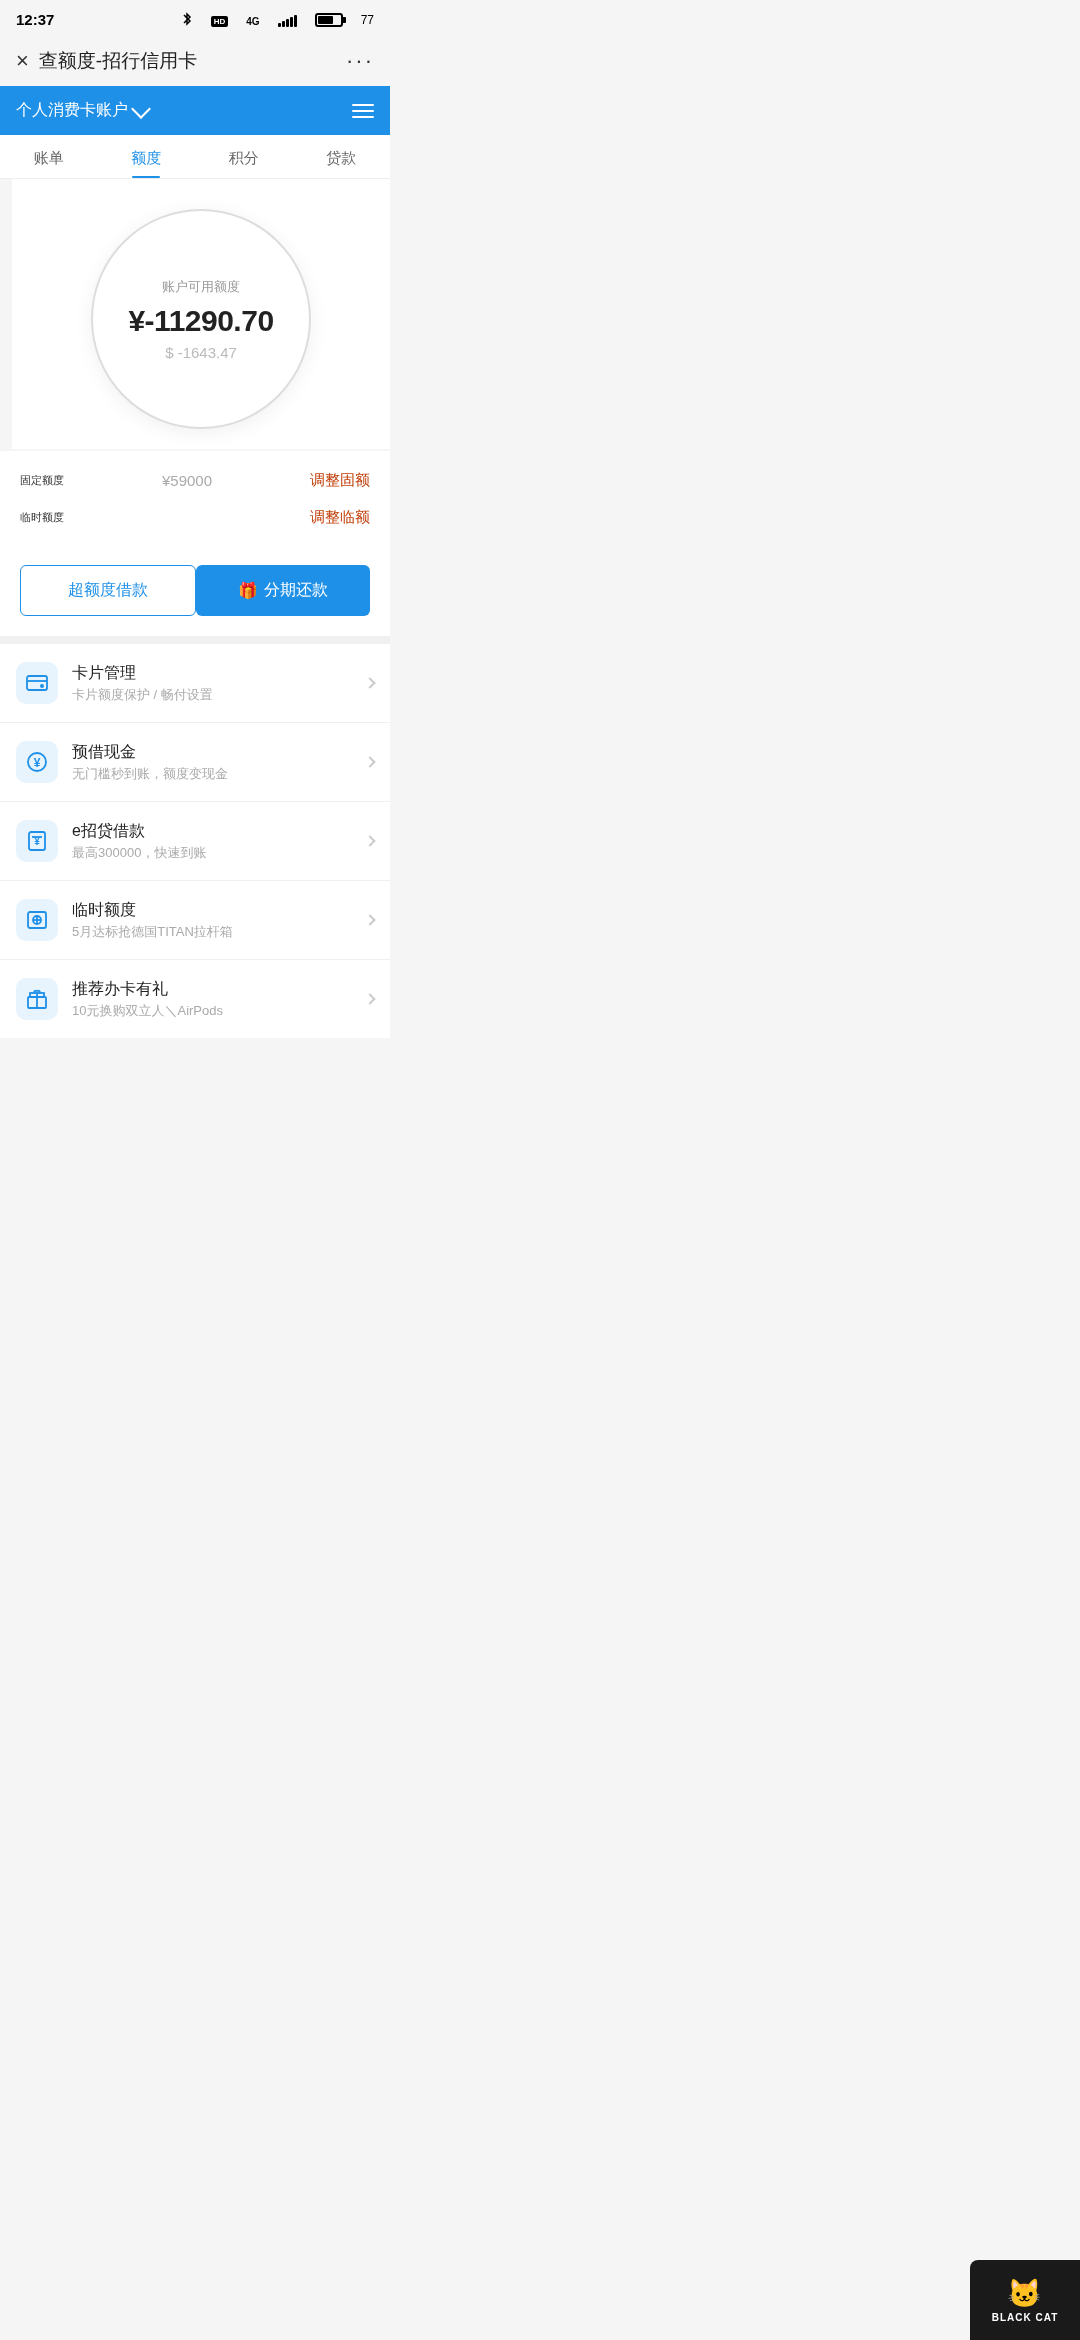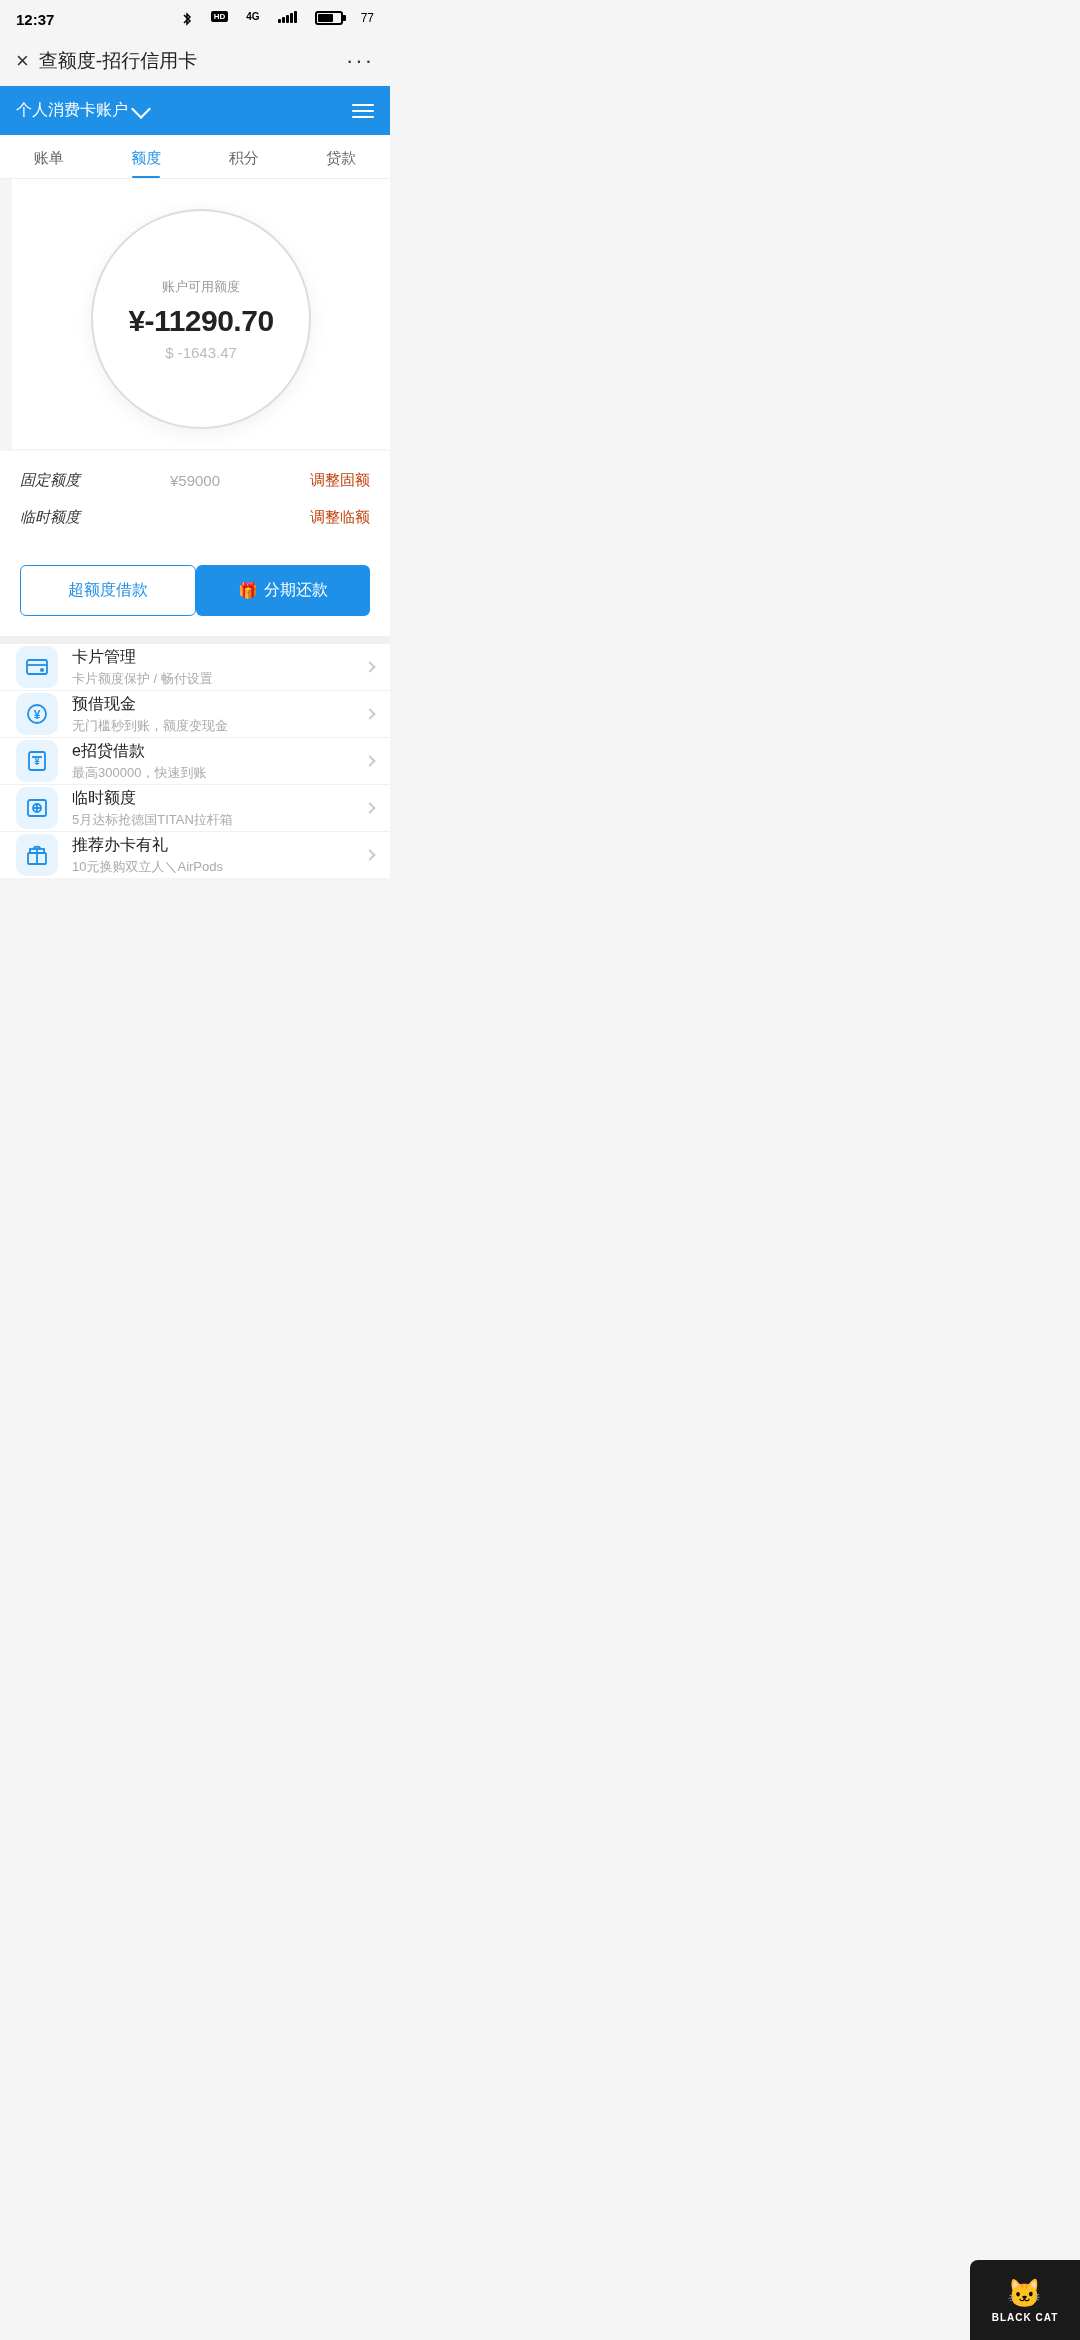--- a/index.html
+++ b/index.html
@@ -21,21 +21,21 @@
       background: #f5f5f5;
       height: 36px;
     }
     .status-time {
       font-size: 15px;
       font-weight: 600;
       color: #000;
     }
     .status-icons {
       display: flex;
-      align-items: flex-start;
+      align-items: flex-end;
       gap: 18px;
     }
     .status-icons svg {
       fill: #000;
     }
     .battery-box {
       border: 2px solid #000;
       border-radius: 3px;
       width: 28px;
       height: 14px;
@@ -226,23 +226,22 @@
       padding: 20px 20px 10px;
       margin-top: 2px;
     }
     .info-row {
       display: flex;
       align-items: center;
       justify-content: space-between;
       margin-bottom: 18px;
     }
     .info-label {
-      font-size: 15px;
+      font-size: 11px;
       color: #333;
-      font-style: italic;
     }
     .info-value {
       font-size: 15px;
       color: #aaa;
     }
     .info-action {
       font-size: 15px;
       color: #c2410c;
       cursor: pointer;
     }
@@ -290,21 +289,21 @@
       background: #f0f0f0;
     }
 
     
     .menu-list {
       background: #fff;
     }
     .menu-item {
       display: flex;
       align-items: center;
-      padding: 2px 16px;
+      padding: 18px 16px;
       border-bottom: 1px solid #f0f0f0;
       cursor: pointer;
     }
     .menu-item:last-child {
       border-bottom: none;
     }
     .menu-icon-wrap {
       width: 42px;
       height: 42px;
       border-radius: 10px;

